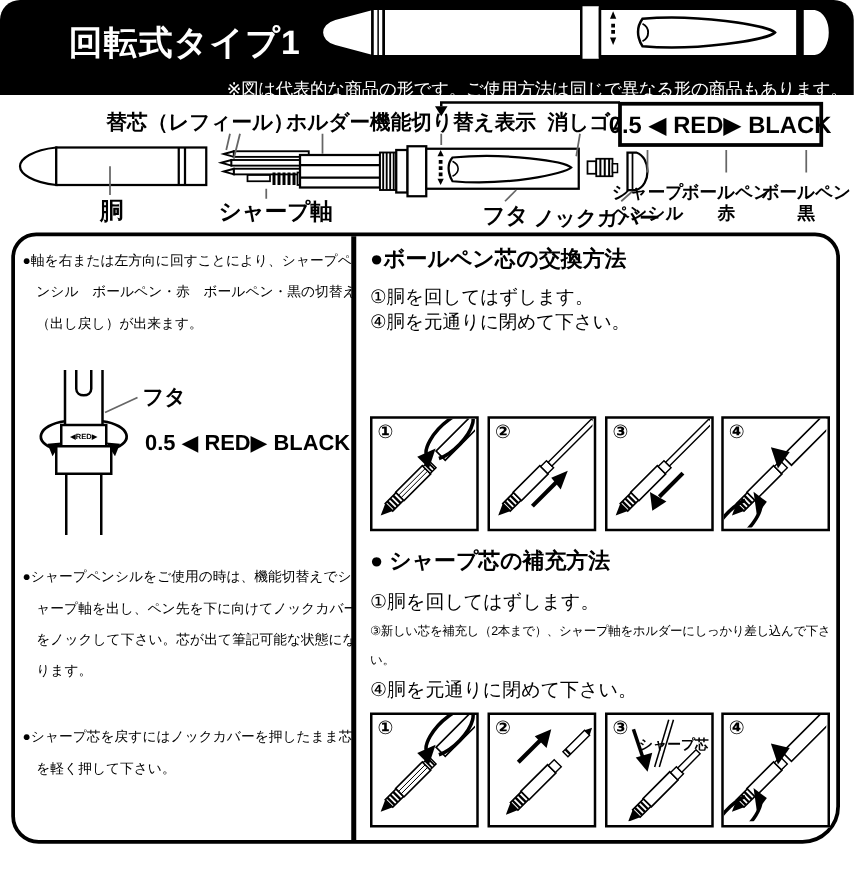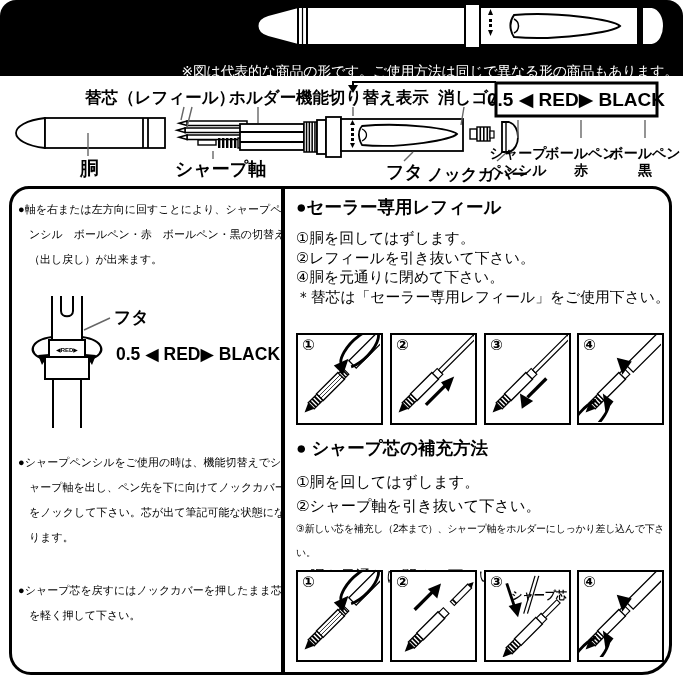--- a/index.html
+++ b/index.html
@@ -29,20 +29,21 @@
   .fig .num{position:absolute;left:4px;top:1px;font-size:15px;font-weight:bold;}
   .fig svg{position:absolute;left:0;top:0;}
   .fig .lead-label{position:absolute;right:2px;top:16px;font-size:11px;font-weight:bold;}
   svg{display:block;}
   svg text{font-family:"Liberation Sans","DejaVu Sans",sans-serif;}
 </style>
 </head>
 <body>
 
 <div class="abs header">
+  <div class="abs title">回転式タイプ1</div>
   <svg class="abs" style="left:246px;top:2px" width="430" height="46" viewBox="0 0 430 46">
     <g fill="#fff" stroke="#000" stroke-width="2">
       <path d="M 52 5 L 22 13 C 8 17 8 31 22 35 L 52 43 Z"></path>
       <rect x="52" y="5" width="9" height="38"></rect>
       <rect x="61" y="5" width="158" height="38"></rect>
       <rect x="219" y="2" width="15" height="44"></rect>
       <rect x="234" y="5" width="158" height="38"></rect>
       <path d="M 396 5 L 406 5 C 422 8 422 40 406 43 L 396 43 Z"></path>
     </g>
     <g fill="#000">
@@ -194,26 +195,24 @@
     <line x1="63" y1="83" x2="63" y2="132"></line>
   </g>
   <line x1="66" y1="34" x2="92" y2="22" stroke="#666" stroke-width="1.4"></line>
   <text x="96" y="27" font-size="17" font-weight="bold">フタ</text>
   <text x="98" y="64" font-size="17.5" font-weight="bold">0.5 ◀ RED▶ BLACK</text>
 </svg>
 
 <div class="abs para" style="left:18px;top:450px">●シャープペンシルをご使用の時は、機能切替えでシャープ軸を出し、ペン先を下に向けてノックカバーをノックして下さい。芯が出て筆記可能な状態になります。</div>
 <div class="abs para" style="left:18px;top:578px">●シャープ芯を戻すにはノックカバーを押したまま芯を軽く押して下さい。</div>
 
-<div class="abs heading" style="left:296px;top:195px">●セーラー専用レフィール</div>
+<div class="abs heading" style="left:296px;top:195px">●ボールペン芯の交換方法</div>
 <div class="abs steps stepsA" style="left:296px;top:218px">
   <div class="step">①胴を回してはずします。</div>
-  <div class="step">②レフィールを引き抜いて下さい。</div>
   <div class="step">④胴を元通りに閉めて下さい。</div>
-  <div class="step">＊替芯は「セーラー専用レフィール」をご使用下さい。</div>
 </div>
 
 <div class="abs fig" style="left:296px;top:333px">
   <span class="num">①</span>
   <svg width="82" height="87" viewBox="0 0 87 92">
     <g transform="rotate(-45 43 46)">
       <polygon points="-8,46 2,41.5 2,50.5" fill="#000"></polygon>
       <rect x="2" y="41.5" width="13" height="9" fill="#fff" stroke="#000" stroke-width="1.4"></rect>
       <rect x="3.5" y="41.5" width="2" height="9" fill="#000"></rect>
         <rect x="7" y="41.5" width="2" height="9" fill="#000"></rect>
@@ -289,21 +288,20 @@
       <path d="M 12 50 A 26 11 0 1 0 20 60" fill="none" stroke="#000" stroke-width="3"></path>
       <polygon points="24,64 10,66 22,50" fill="#000"></polygon>
     </g>
     <polygon points="40,24 56,28 46,42" fill="#000"></polygon>
   </svg>
 </div>
 
 <div class="abs heading" style="left:296px;top:436px">● シャープ芯の補充方法</div>
 <div class="abs steps stepsB" style="left:296px;top:459px">
   <div class="step">①胴を回してはずします。</div>
-  <div class="step">②シャープ軸を引き抜いて下さい。</div>
   <div class="step cram2">③新しい芯を補充し（2本まで）、シャープ軸をホルダーにしっかり差し込んで下さい。</div>
   <div class="step">④胴を元通りに閉めて下さい。</div>
 </div>
 
 <div class="abs fig" style="left:296px;top:570px">
   <span class="num">①</span>
   <svg width="82" height="85" viewBox="0 0 87 90">
     <g transform="rotate(-45 43 46)">
       <polygon points="-8,46 2,41.5 2,50.5" fill="#000"></polygon>
       <rect x="2" y="41.5" width="13" height="9" fill="#fff" stroke="#000" stroke-width="1.4"></rect>

